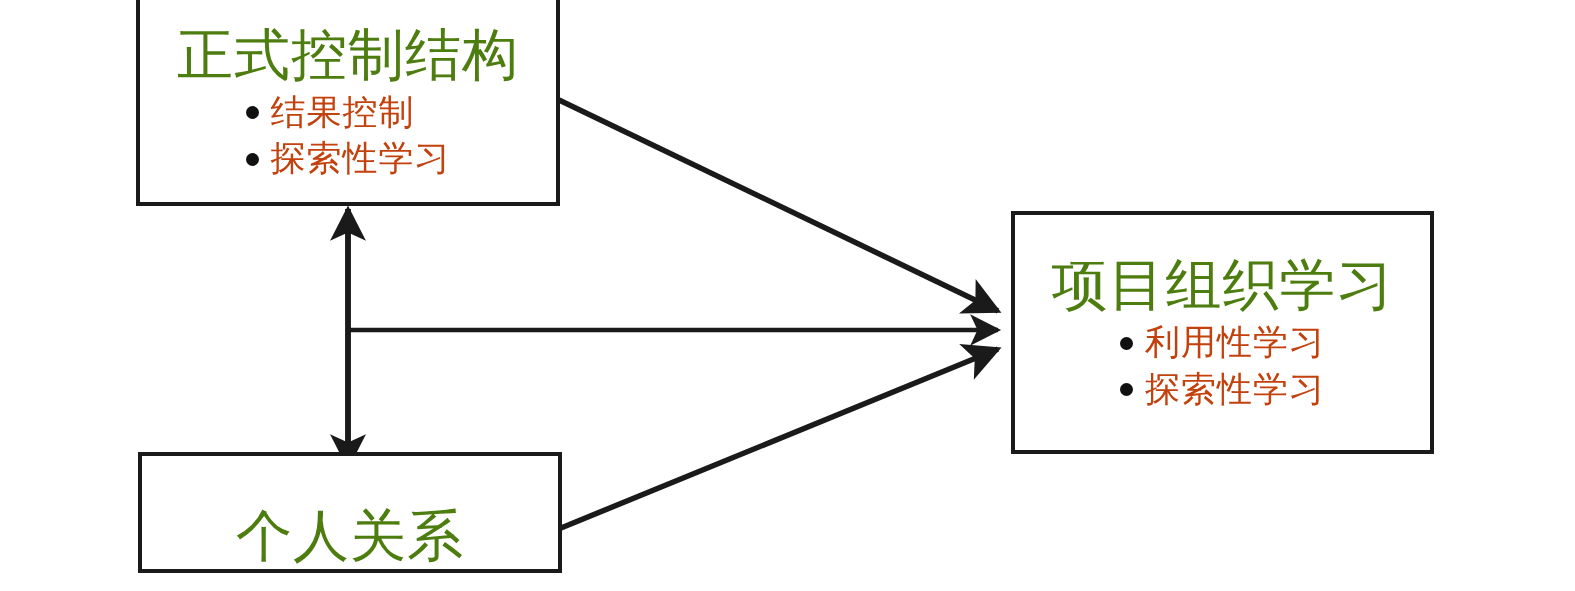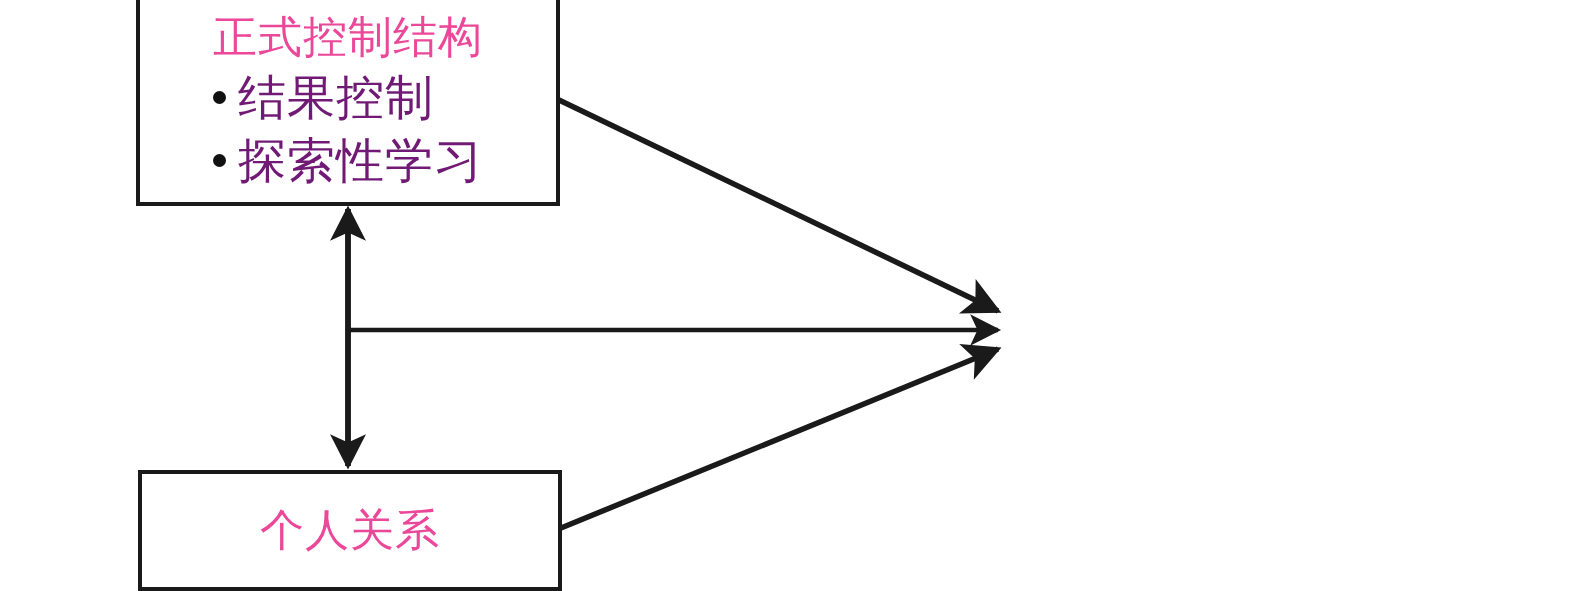--- a/index.html
+++ b/index.html
@@ -20,36 +20,36 @@
     box-sizing: border-box;
     border: 4px solid #1a1a1a;
     background: #ffffff;
     display: flex;
     flex-direction: column;
     align-items: center;
     justify-content: center;
     z-index: 3;
   }
   .node-title {
-    font-size: 44px;
+    font-size: 56px;
     line-height: 1.18;
-    color: #ec4899;
+    color: #4d7c0f;
     letter-spacing: 1px;
     white-space: nowrap;
     text-align: center;
   }
   .bullet-list {
     list-style: none;
     margin: 0;
     padding: 0;
   }
   .bullet-item {
-    font-size: 48px;
+    font-size: 35px;
     line-height: 1.32;
-    color: #701a75;
+    color: #c2410c;
     letter-spacing: 1px;
     white-space: nowrap;
     display: flex;
     align-items: center;
   }
   .bullet-dot {
     display: inline-block;
     width: 13px;
     height: 13px;
     border-radius: 50%;
@@ -63,23 +63,24 @@
     left: 136px;
     top: -6px;
     width: 424px;
     height: 212px;
     padding-top: 4px;
   }
   #box-formal-control .node-title { margin-bottom: 2px; }
 
   #box-personal-relations {
     left: 138px;
-    top: 470px;
+    top: 452px;
     width: 424px;
     height: 121px;
+    justify-content: flex-end;
   }
 
   #box-project-learning {
     left: 1011px;
     top: 211px;
     width: 423px;
     height: 243px;
   }
   #box-project-learning .node-title { margin-bottom: 2px; }
 
@@ -131,14 +132,27 @@
         <span class="bullet-dot"></span>
         <span>探索性学习</span>
       </li>
     </ul>
   </div>
 
   <div class="node-box" id="box-personal-relations">
     <div class="node-title">个人关系</div>
   </div>
 
+  <div class="node-box" id="box-project-learning">
+    <div class="node-title">项目组织学习</div>
+    <ul class="bullet-list">
+      <li class="bullet-item">
+        <span class="bullet-dot"></span>
+        <span>利用性学习</span>
+      </li>
+      <li class="bullet-item">
+        <span class="bullet-dot"></span>
+        <span>探索性学习</span>
+      </li>
+    </ul>
+  </div>
 
 </div>
 
 </body></html>

